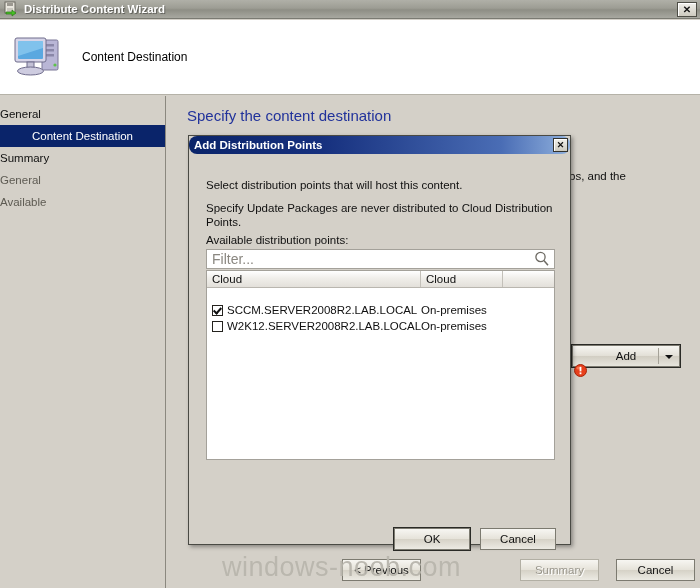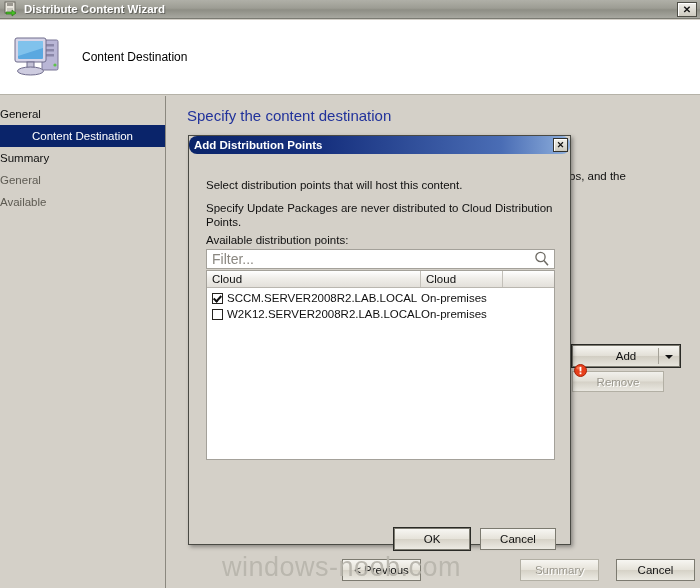--- a/index.html
+++ b/index.html
@@ -448,21 +448,20 @@
   <div id="wizard-main">
     <div id="page-heading">Specify the content destination</div>
     <div id="bg-text-fragment">ps, and the</div>
 
     <div id="add-button">
       <span>Add</span>
       <span class="split-div"></span>
       <span class="caret"></span>
     </div>
 
-    <div id="remove-button">Remove</div>
 
     <span id="error-icon">
       <svg width="13" height="13" viewBox="0 0 13 13">
         <circle cx="6.5" cy="6.5" r="6" fill="#e8401c" stroke="#a8240b"></circle>
         <ellipse cx="4.6" cy="4.0" rx="2.2" ry="1.5" fill="#ff8a63" opacity="0.7"></ellipse>
         <rect x="5.6" y="2.8" width="1.8" height="4.6" fill="#ffffff"></rect>
         <rect x="5.6" y="8.4" width="1.8" height="1.8" fill="#ffffff"></rect>
       </svg>
     </span>
   </div>
@@ -497,21 +496,21 @@
       </span>
     </div>
 
     <div id="listview">
       <div id="list-header">
         <div class="col col-name">Cloud</div>
         <div class="col col-type">Cloud</div>
         <div class="col col-extra"></div>
       </div>
 
-      <div class="lv-row" style="margin-top:2px;">
+      <div class="lv-row" style="margin-top:14px;">
         <span class="cb-cell">
           <span class="checkbox checked"></span>
         </span>
         <span class="name-cell">SCCM.SERVER2008R2.LAB.LOCAL</span>
         <span class="type-cell">On-premises</span>
       </div>
 
       <div class="lv-row">
         <span class="cb-cell">
           <span class="checkbox"></span>

